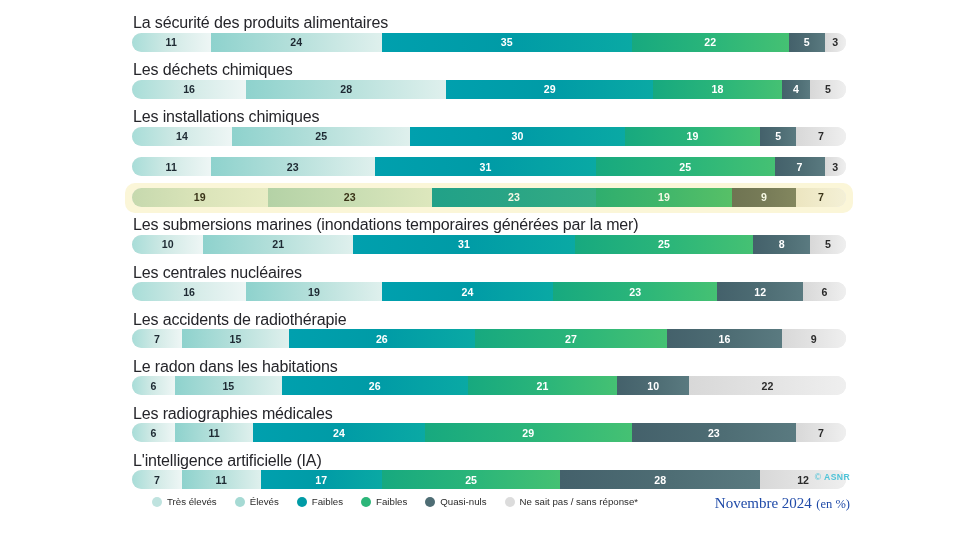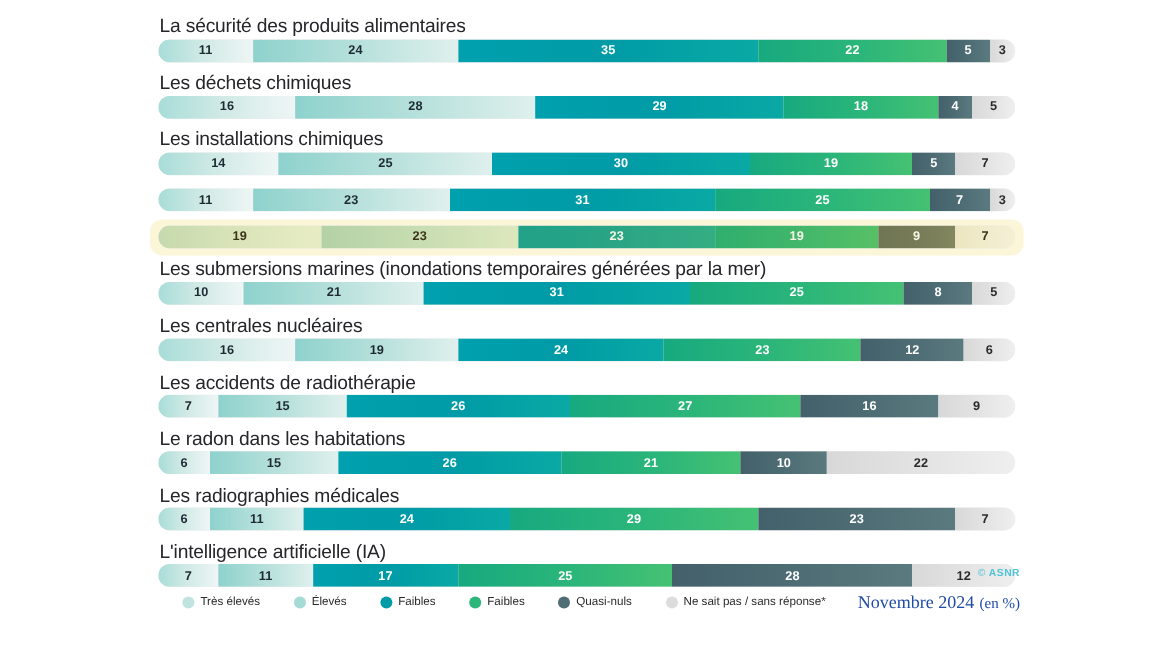--- a/index.html
+++ b/index.html
@@ -89,21 +89,21 @@
     white-space:nowrap;
   }
   .asnr .c{font-weight:normal;}
 
   .legend{
     position:absolute;
     left:152px;
     top:496px;
     display:flex;
     align-items:center;
-    gap:28px;
+    gap:18px;
   }
   .legend-item{
     display:flex;align-items:center;gap:5px;
     font-size:9.7px;
     color:#2b2b2b;
     white-space:nowrap;
   }
   .dot{
     width:10px;height:10px;border-radius:50%;
     display:inline-block;flex:0 0 auto;

